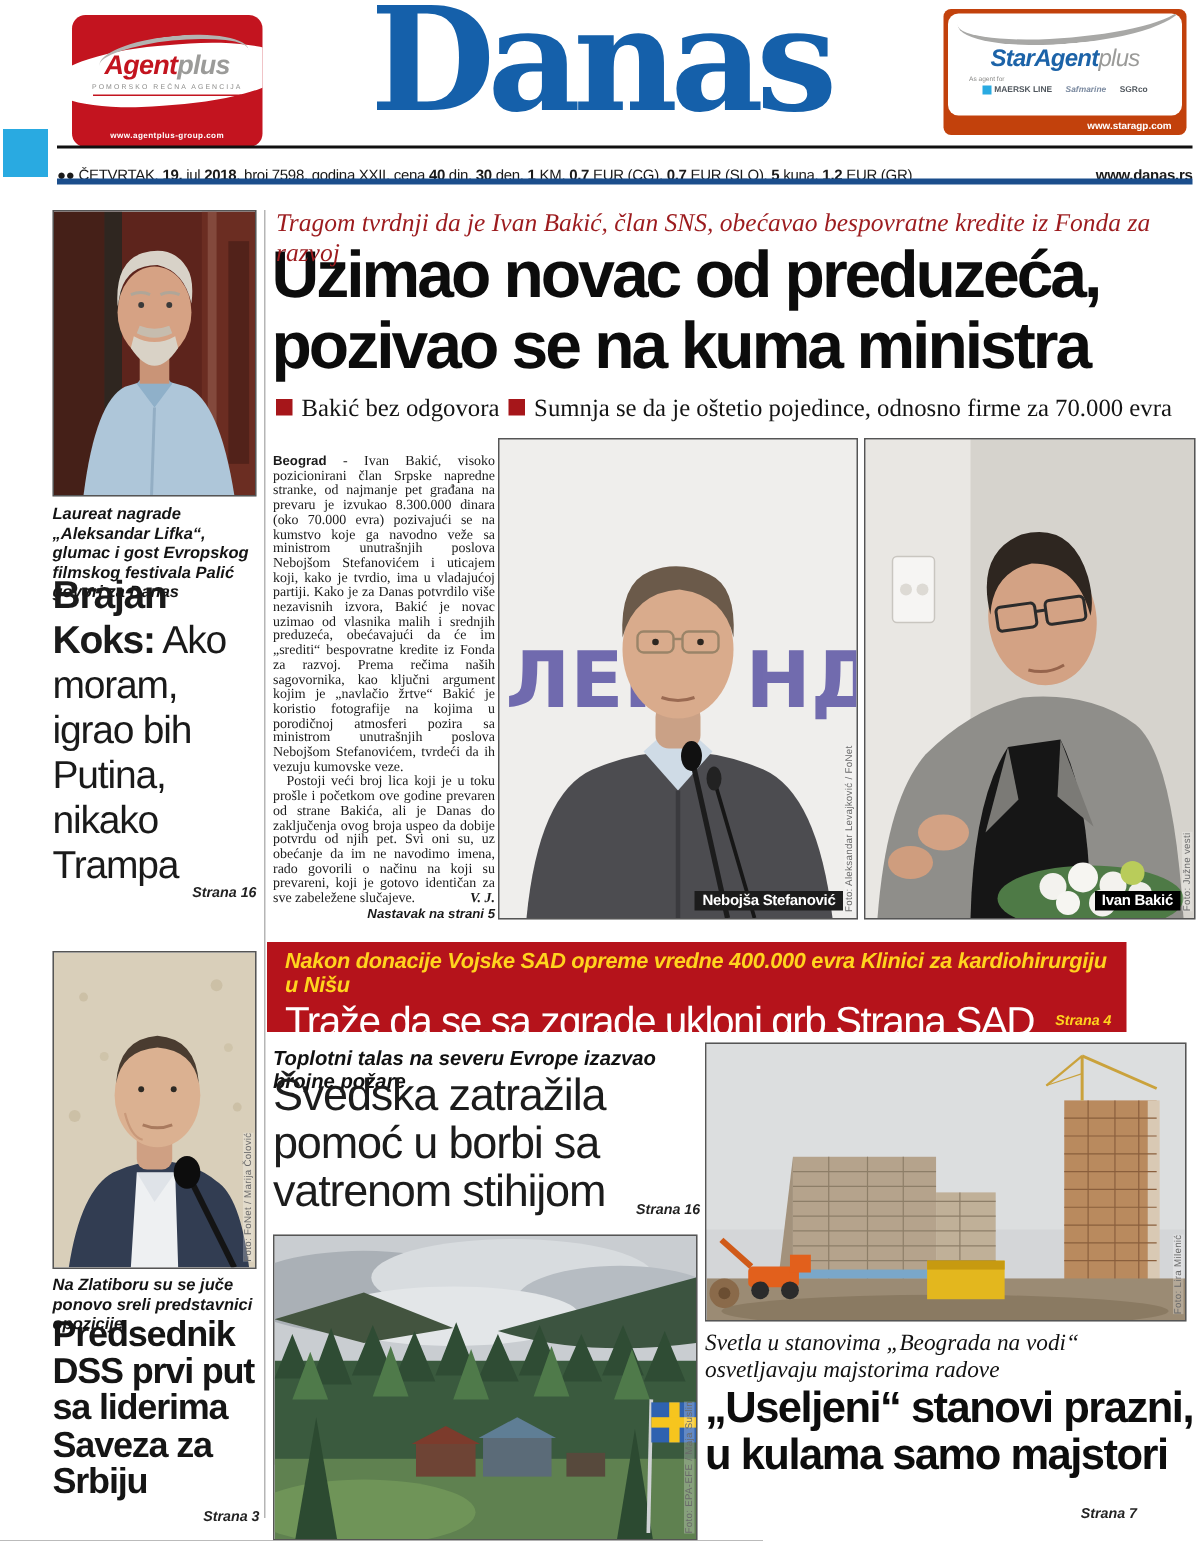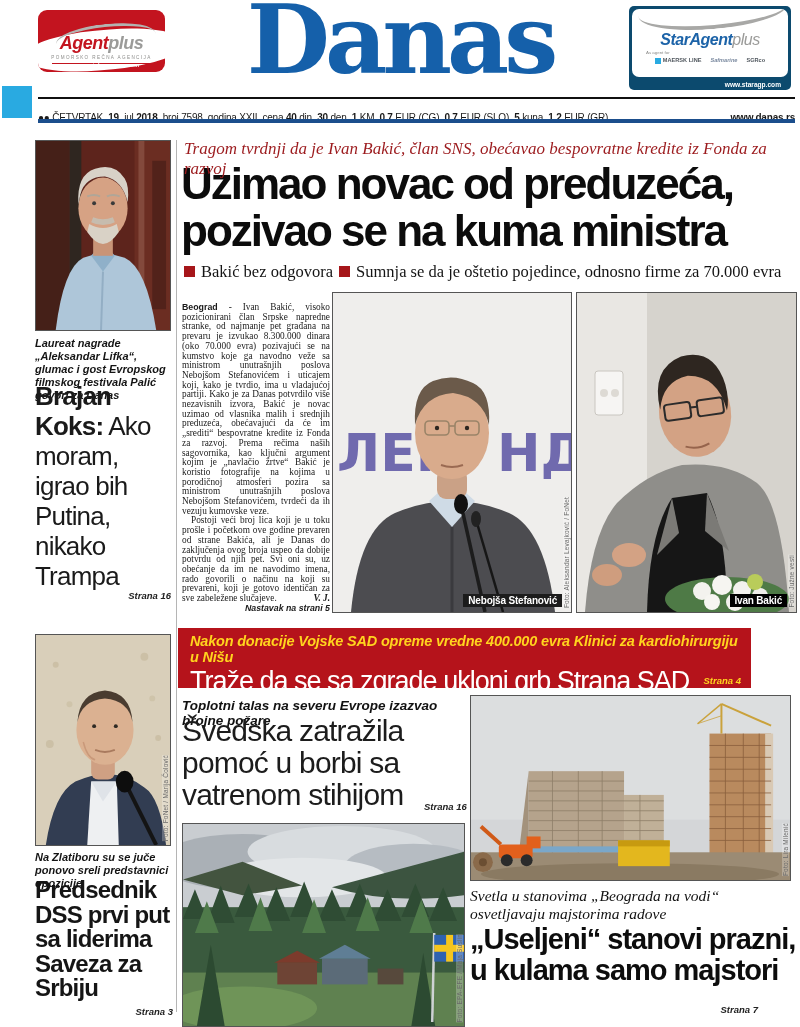--- a/index.html
+++ b/index.html
@@ -1,35 +1,35 @@
 <!DOCTYPE html>
 <html><head>
 <meta charset="utf-8">
 <style>
   html,body{margin:0;padding:0;background:#888;}
   .page{position:relative;width:800px;height:1027px;background:#fff;overflow:hidden;
         font-family:"Liberation Sans",sans-serif;color:#111;}
   .abs{position:absolute;}
 
   
-  .ad-agentplus{left:38px;top:10px;width:127px;height:62px;background:#c3141f;border-radius:9px;overflow:hidden;}
+  .ad-agentplus{left:48px;top:10px;width:127px;height:88px;background:#c3141f;border-radius:9px;overflow:hidden;}
   .ap-band{position:absolute;left:-14px;top:20px;width:160px;height:40px;background:#fff;border-radius:50% / 55%;transform:rotate(-5deg);}
   .ap-arc{position:absolute;left:18px;top:14px;width:100px;height:26px;border-top:3px solid #b3b3b1;border-radius:50%;transform:rotate(-6deg);}
   .ap-name{position:absolute;top:23px;left:0;width:100%;text-align:center;font-style:italic;font-weight:bold;font-size:18px;letter-spacing:-0.5px;}
   .ap-agent{color:#c3141f;}  .ap-plus{color:#9b9b99;}
   .ap-tag{position:absolute;top:45px;left:0;width:100%;text-align:center;font-size:4.6px;letter-spacing:1.4px;color:#8d8d8b;}
   .ap-rule{position:absolute;top:53px;left:14px;width:99px;height:1px;background:#c3141f;}
   .ap-url{position:absolute;bottom:4px;left:0;width:100%;text-align:center;font-size:5.4px;font-weight:bold;color:#fff;letter-spacing:0.3px;}
 
   .cyan-square{left:2px;top:86px;width:30px;height:32px;background:#29aae1;}
 
   .logo{left:180px;top:-12px;width:440px;text-align:center;font-family:"DejaVu Serif",serif;
         font-weight:bold;font-size:96px;line-height:104px;color:#1560aa;letter-spacing:-5px;}
 
-  .ad-staragent{left:629px;top:6px;width:162px;height:84px;background:#0c4a6e;border-radius:5px;}
+  .ad-staragent{left:629px;top:6px;width:162px;height:84px;background:#c2410c;border-radius:5px;}
   .sa-inner{position:absolute;left:3px;top:3px;right:3px;bottom:13px;background:#fff;border-radius:7px;overflow:hidden;}
   .sa-swoosh{position:absolute;top:-18px;left:6px;width:150px;height:34px;border-bottom:4px solid #a8a8a6;border-radius:50%;transform:rotate(-5deg);}
   .sa-name{position:absolute;top:22px;left:0;width:100%;text-align:center;font-style:italic;font-weight:bold;font-size:16px;letter-spacing:-0.5px;}
   .sa-star{color:#1c63a8;} .sa-plus{color:#9b9b99;font-weight:normal;}
   .sa-agentfor{position:absolute;top:41px;left:14px;font-size:4.4px;color:#8a8a88;}
   .sa-partners{position:absolute;top:48px;left:0;width:100%;display:flex;justify-content:center;gap:9px;font-size:5.6px;font-weight:bold;color:#50575e;align-items:center;}
   .sa-sq{display:inline-block;width:6px;height:6px;background:#29aae1;margin-right:2px;vertical-align:middle;}
   .sa-url{position:absolute;bottom:2px;right:10px;font-size:6.6px;font-weight:bold;color:#fff;}
 
   

